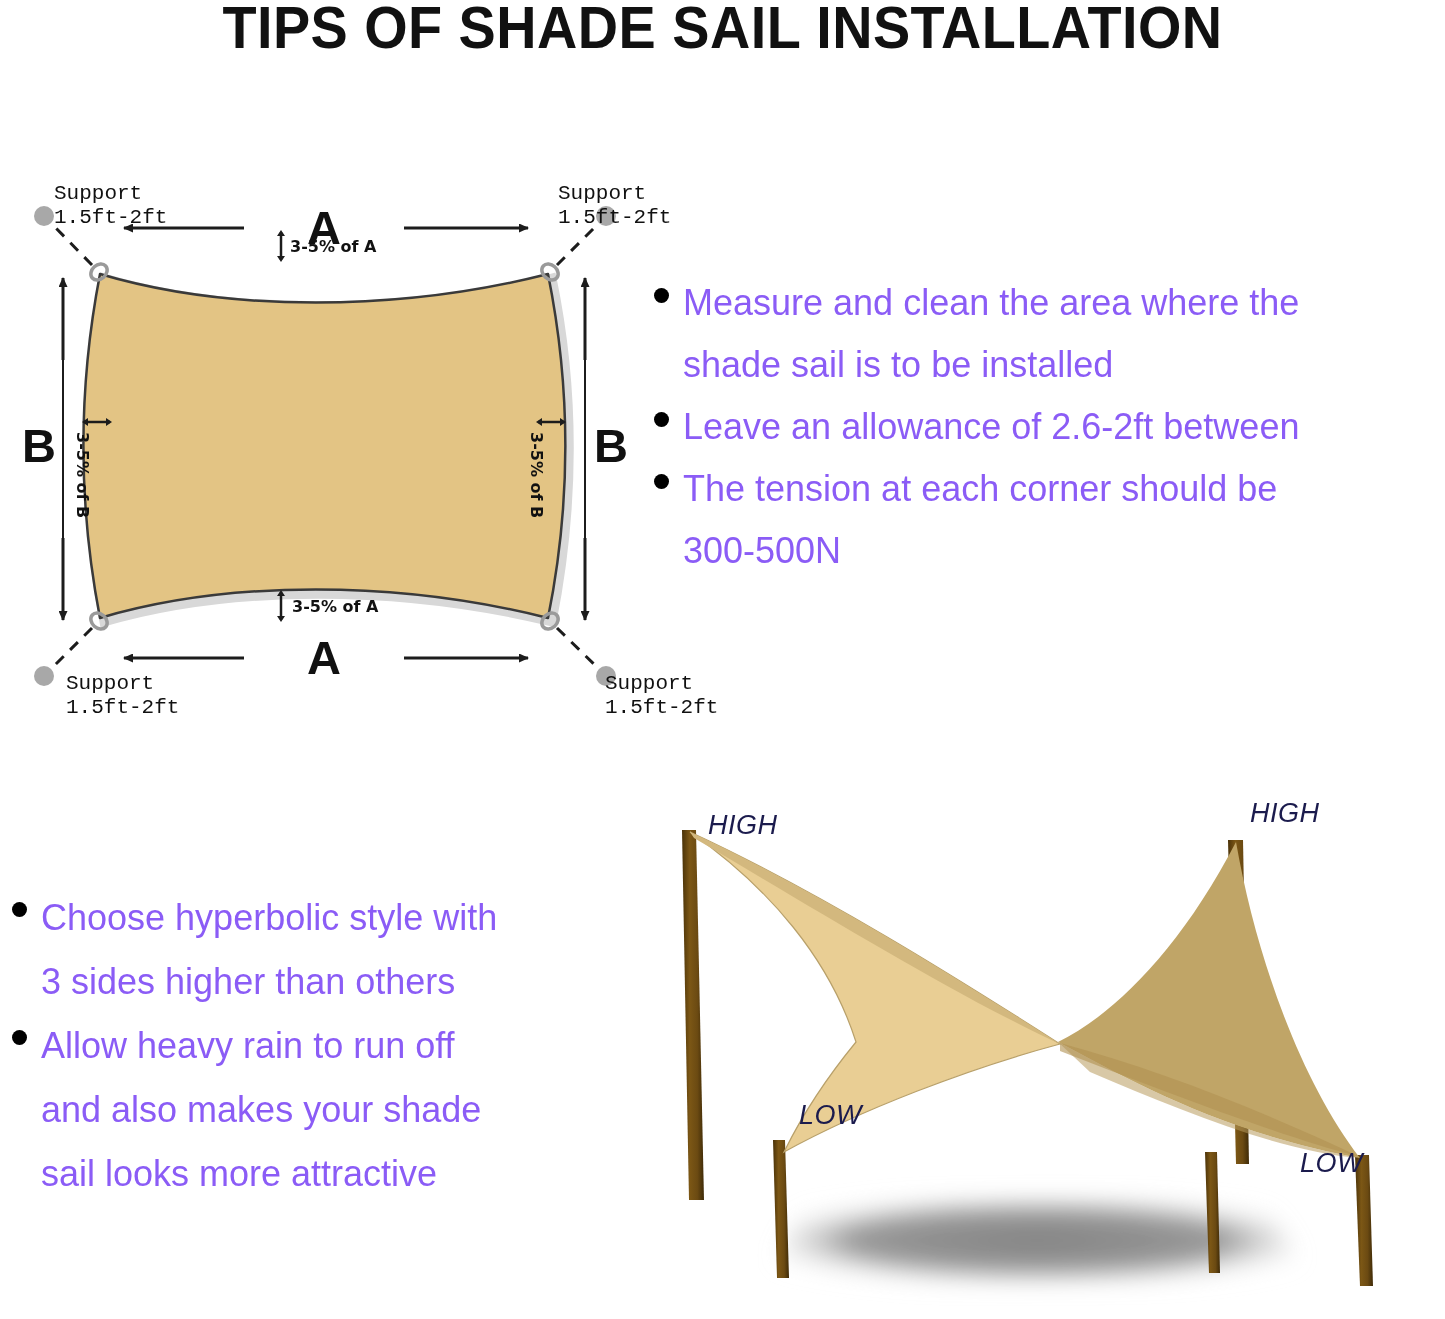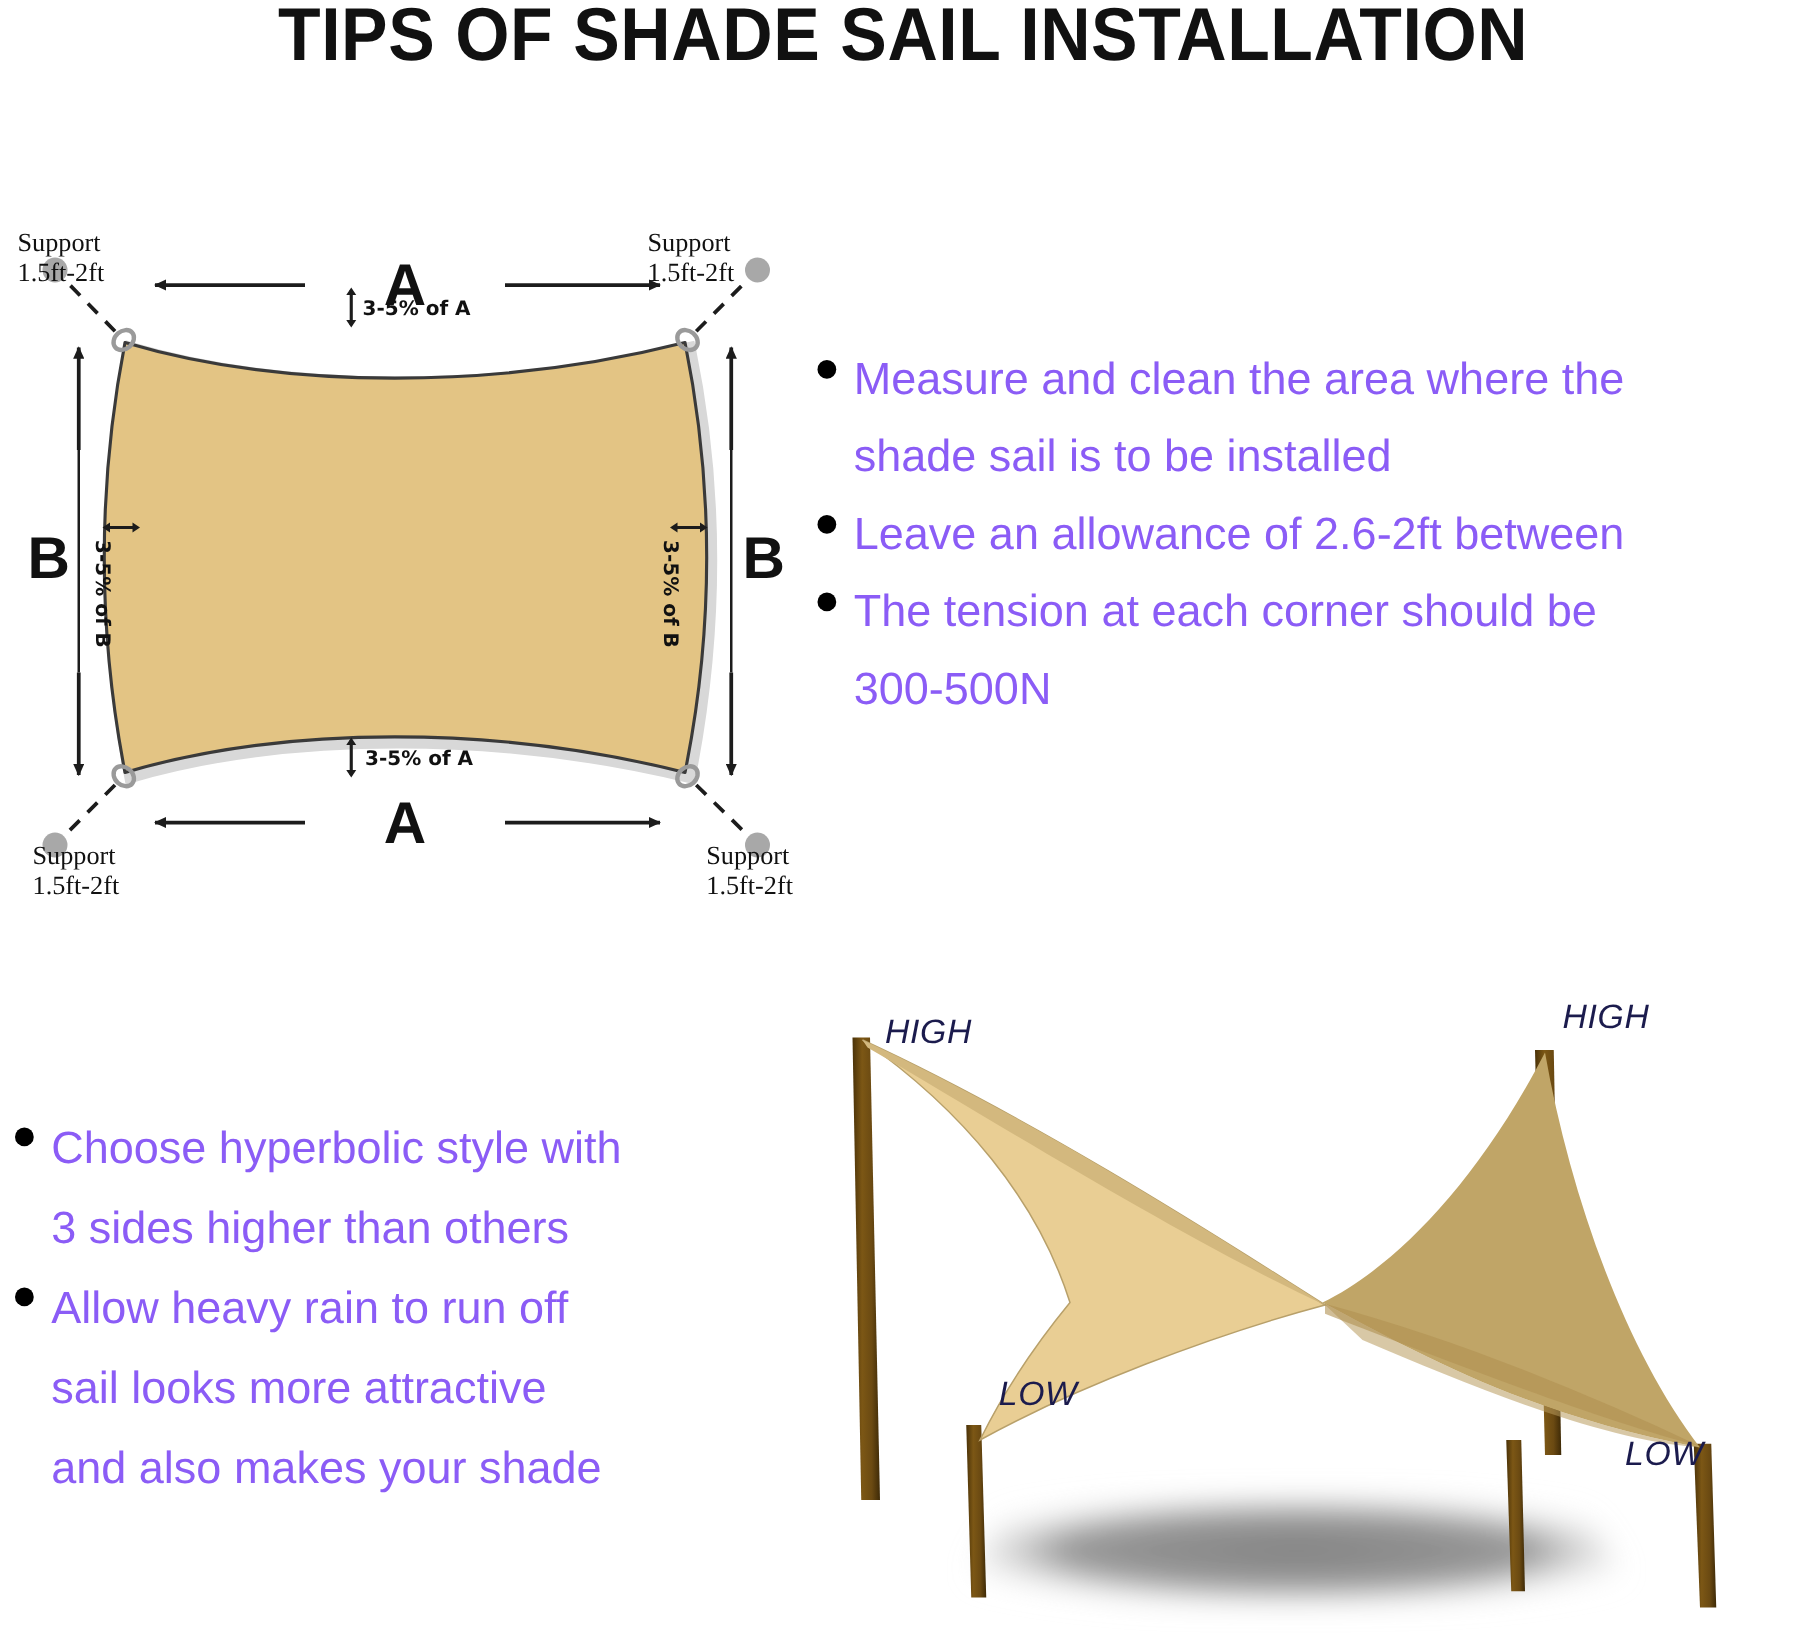--- a/index.html
+++ b/index.html
@@ -14,21 +14,21 @@
     color:#111;transform:scaleX(0.93);transform-origin:50% 50%;
     white-space:nowrap;
   }
 
   
   #rect-diagram{position:absolute;left:0;top:160;width:660px;height:570px;}
   #rect-diagram{top:160px;}
 
   .supp-label{
     position:absolute;font-size:21px;line-height:24px;font-weight:normal;
-    color:#111;white-space:nowrap;font-family:Liberation Serif, serif;
+    color:#111;white-space:nowrap;font-family:Liberation Mono, monospace;margin-left:40px;
   }
   .pct-label{
     position:absolute;font-size:16px;line-height:17px;font-weight:bold;
     color:#111;white-space:nowrap;font-family:"DejaVu Sans",sans-serif;
   }
   .big-letter{
     position:absolute;font-size:47px;line-height:47px;font-weight:bold;
     color:#111;font-family:"Liberation Sans",sans-serif;
   }
 
@@ -223,22 +223,22 @@
     <span class="btxt">
       <span class="cont">Choose hyperbolic style with</span>
       <span class="cont">3 sides higher than others</span>
     </span>
   </div>
 
   <div class="bullet-row">
     <span class="dot"></span>
     <span class="btxt">
       <span class="cont">Allow heavy rain to run off</span>
+      <span class="cont">and also makes your shade</span>
       <span class="cont">sail looks more attractive</span>
-      <span class="cont">and also makes your shade</span>
     </span>
   </div>
 </div>
 
 <div id="sail-scene">
   <svg width="785" height="539" viewBox="0 0 785 539">
     <defs>
       <linearGradient id="poleGrad" x1="0" y1="0" x2="1" y2="0">
         <stop offset="0%" stop-color="#4A3208"></stop>
         <stop offset="35%" stop-color="#7C5715"></stop>

